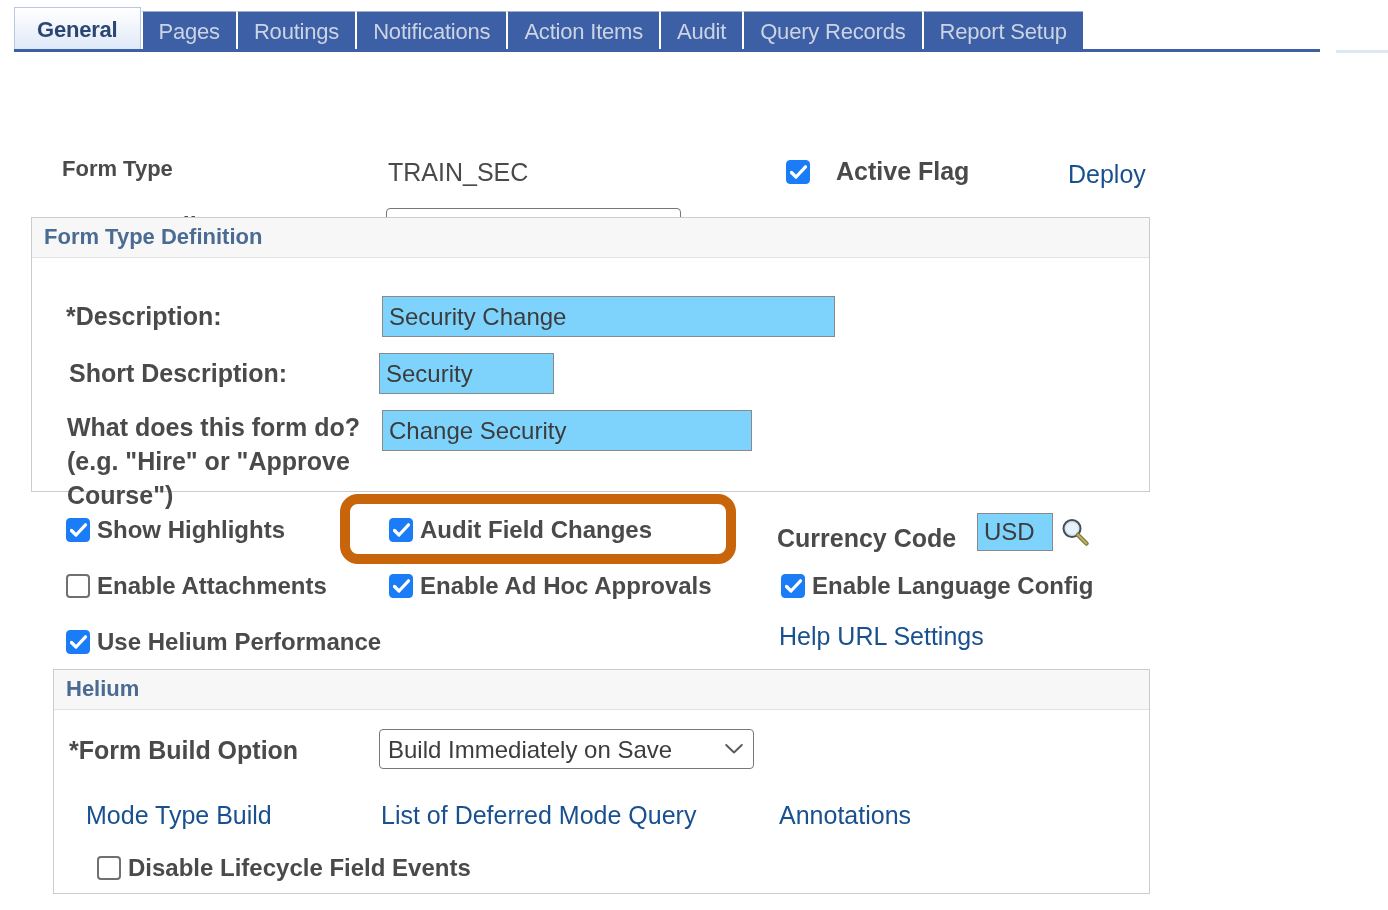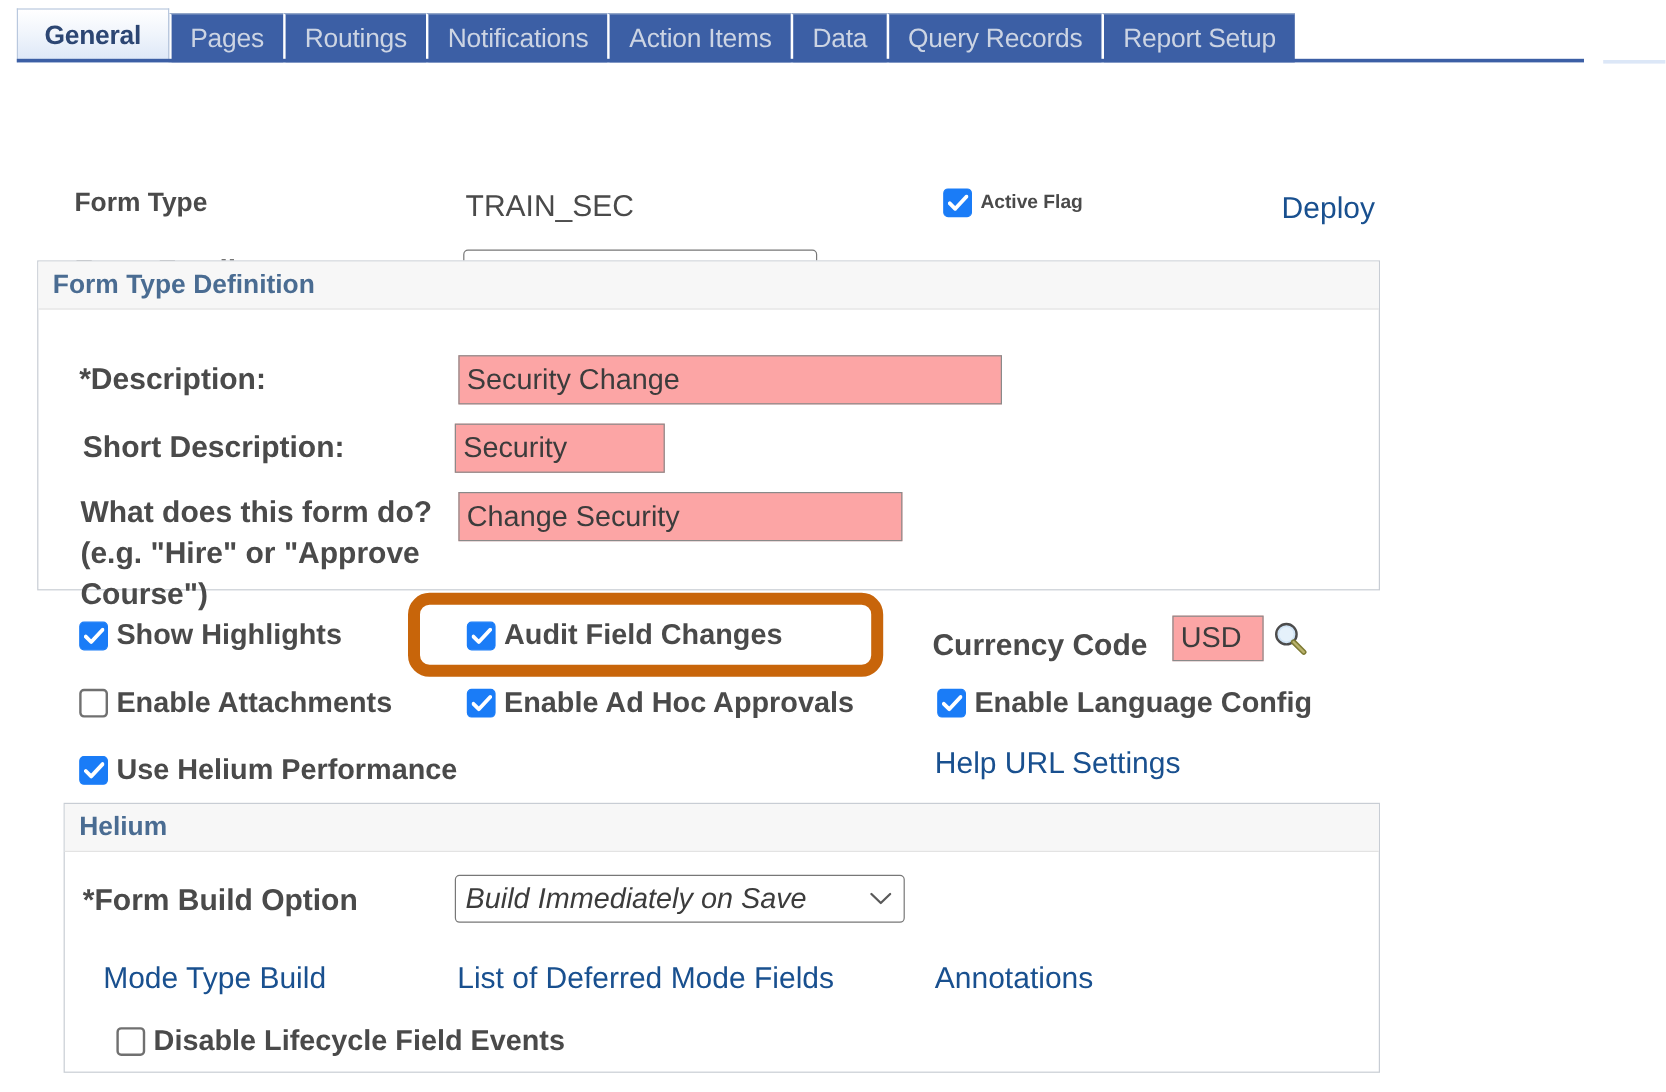--- a/index.html
+++ b/index.html
@@ -116,21 +116,21 @@
     pointer-events: none;
     width: 18px;
     height: 11px;
   }
 
   
   .ps-input {
     font-family: "Liberation Sans", sans-serif;
     font-size: 24px;
     color: #3c3c3c;
-    background: #fca5a5;
+    background: #7dd3fc;
     border: 1px solid #8a8a8a;
     box-sizing: border-box;
     padding: 2px 6px;
   }
 
   
   .groupbox {
     position: absolute;
     background: #ffffff;
     border: 1px solid #c8cdd4;
@@ -195,21 +195,21 @@
     <div class="tab">
         <span>Routings</span>
       </div>
     <div class="tab">
         <span>Notifications</span>
       </div>
     <div class="tab">
         <span>Action Items</span>
       </div>
     <div class="tab">
-        <span>Data</span>
+        <span>Audit</span>
       </div>
     <div class="tab">
         <span>Query Records</span>
       </div>
     <div class="tab">
         <span>Report Setup</span>
       </div>
   </div>
   <div class="tabbar-underline"></div>
   <div class="tabbar-underline-right"></div>
@@ -220,21 +220,21 @@
   <div class="abs lbl-bold" style="left:62px; top:104px; font-size:22px;">Form Type</div>
 
   <div class="abs val-plain" style="left:388px; top:106px; font-size:25px;">TRAIN_SEC</div>
 
   <div class="abs cbrow" style="left:786px; top:105px;">
     <span class="cbox on">
       <svg width="17" height="15" viewBox="0 0 17 15">
           <path d="M1.5 7.5 L6 12 L15.5 1.8" stroke="#ffffff" stroke-width="3.2" fill="none" stroke-linecap="round" stroke-linejoin="round"></path>
         </svg>
     </span>
-    <span class="cblabel" style="font-size:16px;">Active Flag</span>
+    <span class="cblabel" style="font-size:25px;margin-left:19px;">Active Flag</span>
   </div>
 
   <div class="abs link" style="left:1068px; top:108px; font-size:25px;">Deploy</div>
 
   <div class="abs lbl-bold" style="left:62px; top:160px; font-size:25px;">Form Family</div>
 
   <div class="abs select-wrap" style="left:386px; top:156px;">
     <select class="ps-select" style="width:295px; height:36px;">
       <option>TRAINING</option>
     </select>
@@ -333,30 +333,30 @@
   <div class="abs link" style="left:779px; top:622px; font-size:25px; pointer-events:auto;">Help URL Settings</div>
 </div>
 
 <div class="groupbox" style="left:53px; top:669px; width:1095px; height:223px;">
   <div class="groupbox-header">Helium</div>
 
   <div style="position:relative; height:177px;">
     <div class="abs lbl-bold" style="left:15px; top:26px; font-size:25px;">*Form Build Option</div>
 
     <div class="abs select-wrap" style="left:325px; top:19px;">
-      <select class="ps-select" style="width:375px; height:40px;font-style:italic;">
+      <select class="ps-select" style="width:375px; height:40px;">
         <option>Build Immediately on Save</option>
       </select>
       <svg class="chev" viewBox="0 0 18 11">
           <path d="M1.2 1.5 L9 9 L16.8 1.5" stroke="#5a5a5a" stroke-width="1.9" fill="none" stroke-linecap="round" stroke-linejoin="round"></path>
         </svg>
     </div>
 
     <div class="abs link" style="left:32px; top:91px; font-size:25px;">Mode Type Build</div>
-    <div class="abs link" style="left:327px; top:91px; font-size:25px;">List of Deferred Mode Fields</div>
+    <div class="abs link" style="left:327px; top:91px; font-size:25px;">List of Deferred Mode Query</div>
     <div class="abs link" style="left:725px; top:91px; font-size:25px;">Annotations</div>
 
     <div class="cbrow" style="left:43px; top:144px;">
       <span class="cbox off"></span>
       <span class="cblabel">Disable Lifecycle Field Events</span>
     </div>
   </div>
 </div>
 
 </body></html>

